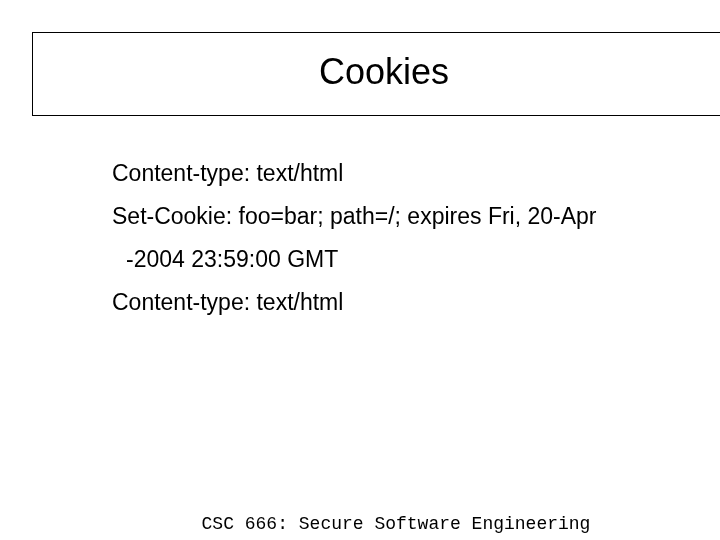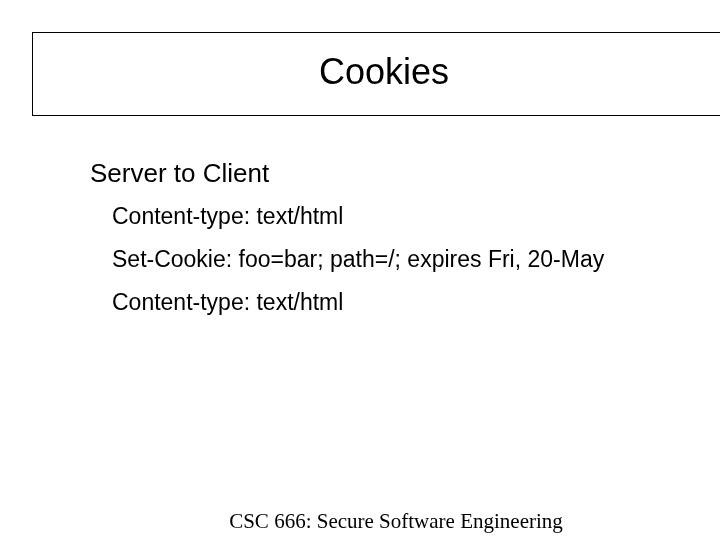--- a/index.html
+++ b/index.html
@@ -47,37 +47,37 @@
     .section2 {
       margin-top: 12px;
     }
     .footer {
       position: absolute;
       bottom: 18px;
       width: 100%;
       text-align: center;
     }
     .footer span {
-      font-family: Liberation Serif, serif;
-      font-size: 21px;
+      font-family: Liberation Mono, monospace;
+      font-size: 18px;
     }
   </style>
 </head>
 <body>
 
 <div class="title-box">
   <h1>Cookies</h1>
 </div>
 
 <div class="content">
 
   <div>
-    <div class="section-heading">Server to Client</div>
     <div class="body-line">Content-type: text/html</div>
-    <div class="body-line">Set-Cookie: foo=bar; path=/; expires Fri, 20-May</div>
+    <div class="body-line">Set-Cookie: foo=bar; path=/; expires Fri, 20-Apr</div>
+    <div class="body-line continuation">-2004 23:59:00 GMT</div>
   </div>
 
   <div class="section2">
     <div class="body-line">Content-type: text/html</div>
   </div>
 
 </div>
 
 <div class="footer">
   <span>CSC 666: Secure Software Engineering</span>

